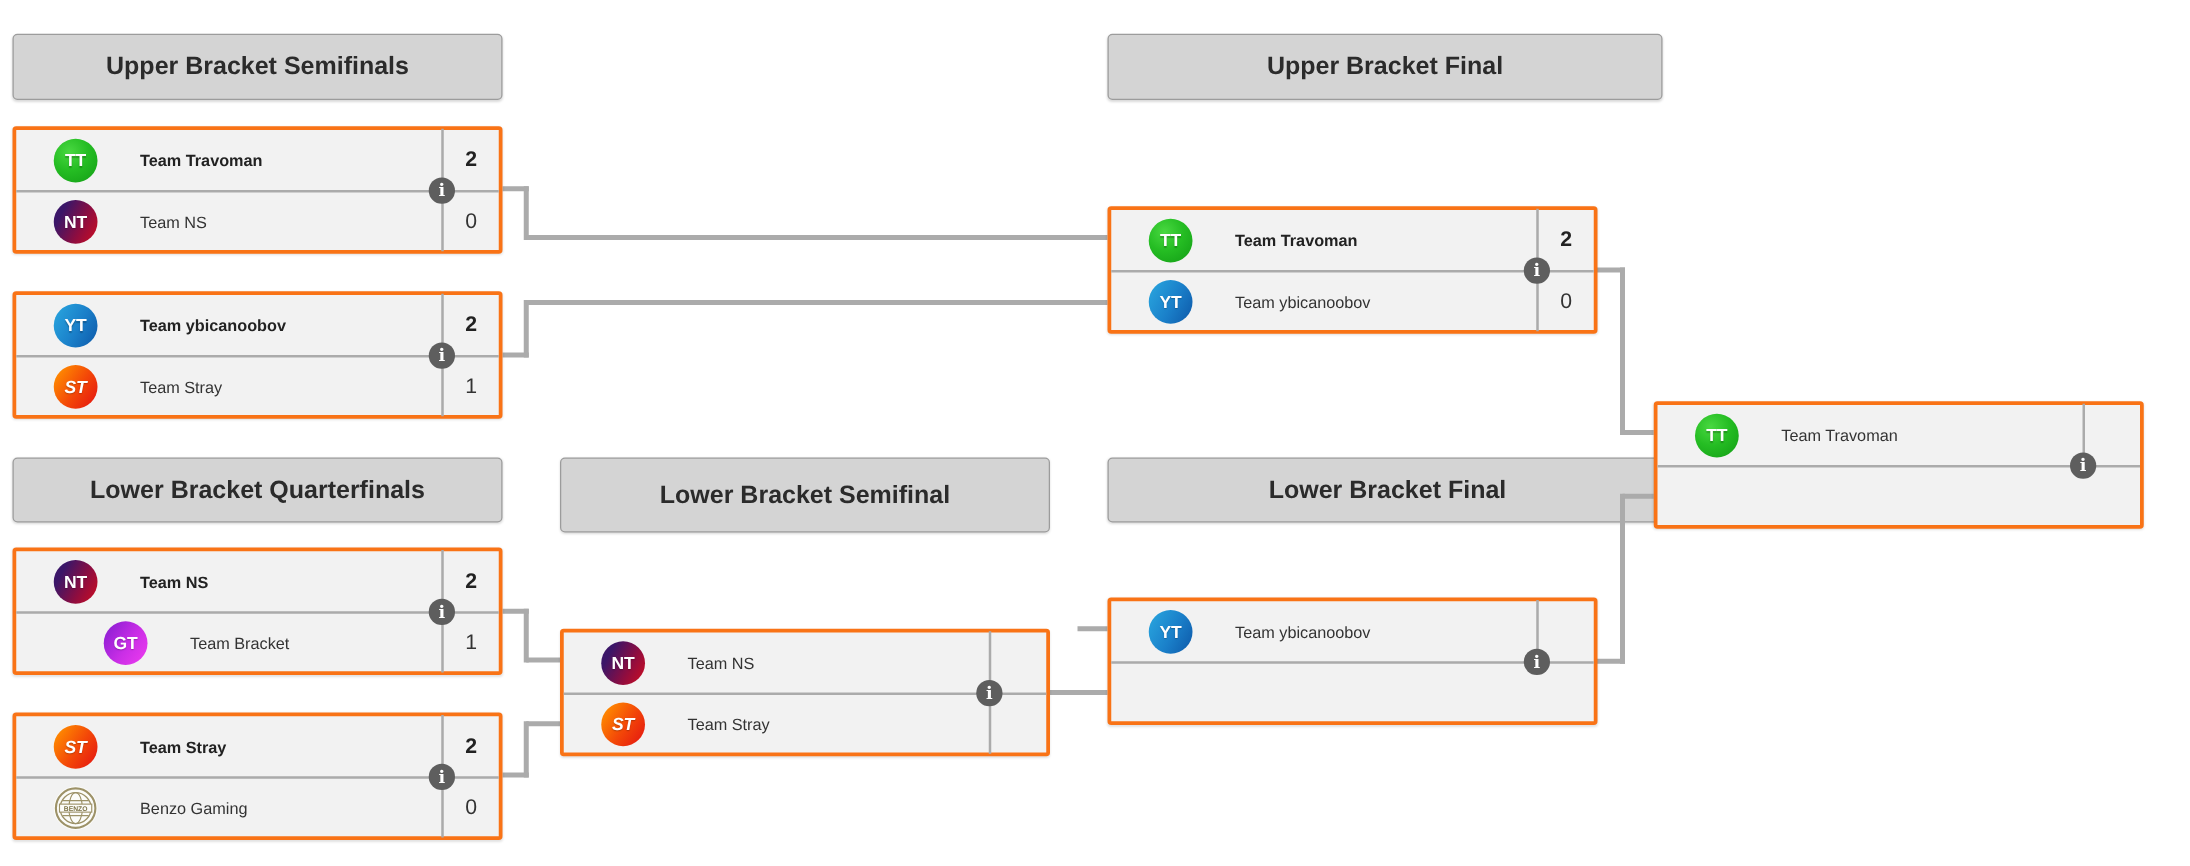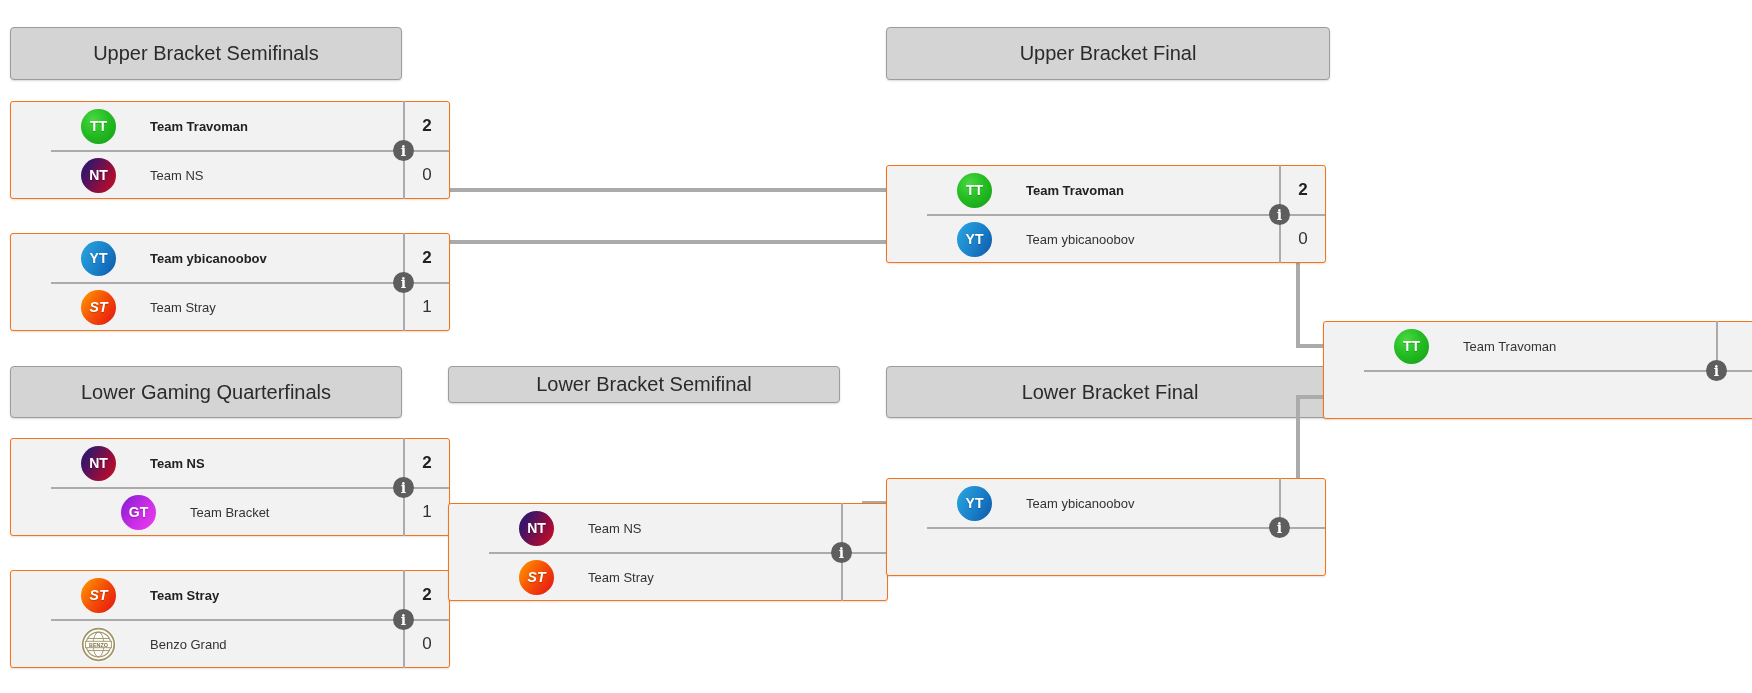--- a/index.html
+++ b/index.html
@@ -5,27 +5,26 @@
   html,body{margin:0;padding:0;}
   body{
     width:1752px;height:693px;position:relative;overflow:hidden;
     background:#ffffff;font-family:"Liberation Sans",sans-serif;
   }
   .bracket{position:absolute;inset:0;}
   .bheader{
     position:absolute;box-sizing:border-box;
     background:#d4d4d4;border:1px solid #9c9c9c;border-radius:4px;
     display:flex;align-items:center;justify-content:center;
-    font-size:20px;color:#2b2b2b;box-shadow:0 1px 2px rgba(0,0,0,.15);
+    font-size:20px;color:#2b2b2b;box-shadow:0 1px 2px rgba(0,0,0,.15);font-weight:bold;
   }
   .match{
-    position:absolute;box-sizing:border-box;width:440px;
-    background:#f2f2f2;border:1px solid #f97316;border-radius:3px;
+    position:absolute;box-sizing:border-box;width:392px;
+    background:#f2f2f2;border:3px solid #f97316;border-radius:3px;
     box-shadow:0 1px 2px rgba(0,0,0,.12);
-    padding-left:40px;
   }
   .mrow{
     position:relative;height:48px;display:flex;align-items:center;
     padding-left:30px;box-sizing:border-box;
   }
   .mrow + .mrow{border-top:2px solid #ababab;}
   .logo{
     width:35px;height:35px;border-radius:50%;flex:none;
     display:flex;align-items:center;justify-content:center;
     color:#fff;font-weight:700;font-size:14px;
@@ -53,22 +52,22 @@
     cursor:pointer;
   }
   .connector{position:absolute;background:#ababab;}
 </style>
 </head>
 <body>
 
 <div class="bracket">
     <div class="bheader" style="left: 10px; top: 27px; width: 392px; height: 53px;">Upper Bracket Semifinals</div>
     <div class="bheader" style="left: 886px; top: 27px; width: 444px; height: 53px;">Upper Bracket Final</div>
-    <div class="bheader" style="left: 10px; top: 366px; width: 392px; height: 52px;">Lower Gaming Quarterfinals</div>
-    <div class="bheader" style="left: 448px; top: 366px; width: 392px; height: 37px;">Lower Bracket Semifinal</div>
+    <div class="bheader" style="left: 10px; top: 366px; width: 392px; height: 52px;">Lower Bracket Quarterfinals</div>
+    <div class="bheader" style="left: 448px; top: 366px; width: 392px; height: 60px;">Lower Bracket Semifinal</div>
     <div class="bheader" style="left: 886px; top: 366px; width: 448px; height: 52px;">Lower Bracket Final</div>
     <div class="connector" style="left: 402px; top: 149px; width: 21px; height: 4px;"></div>
     <div class="connector" style="left: 419px; top: 149px; width: 4px; height: 43px;"></div>
     <div class="connector" style="left: 421px; top: 188px; width: 465px; height: 4px;"></div>
     <div class="connector" style="left: 402px; top: 282px; width: 21px; height: 4px;"></div>
     <div class="connector" style="left: 419px; top: 240px; width: 4px; height: 46px;"></div>
     <div class="connector" style="left: 421px; top: 240px; width: 465px; height: 4px;"></div>
     <div class="connector" style="left: 1277px; top: 214px; width: 23px; height: 4px;"></div>
     <div class="connector" style="left: 1296px; top: 214px; width: 4px; height: 134px;"></div>
     <div class="connector" style="left: 1298px; top: 344px; width: 25px; height: 4px;"></div>
@@ -154,21 +153,21 @@
         <div class="logo logo-benzo">
           <svg viewBox="0 0 35 35" width="35" height="35" aria-hidden="true">
             <circle cx="17.5" cy="17.5" r="15.8" fill="#fcfcf9" stroke="#9d9268" stroke-width="1.7"></circle>
             <circle cx="17.5" cy="17.5" r="12.4" fill="none" stroke="#9d9268" stroke-width="1.1"></circle>
             <ellipse cx="17.5" cy="17.5" rx="5.4" ry="12.4" fill="none" stroke="#9d9268" stroke-width="0.9"></ellipse>
             <path d="M7 11.5 H28 M7 23.5 H28" stroke="#9d9268" stroke-width="0.9" fill="none"></path>
             <rect x="4.6" y="14.3" width="25.8" height="6.4" fill="#fcfcf9" stroke="#9d9268" stroke-width="0.9"></rect>
             <text x="17.5" y="19.5" text-anchor="middle" font-family="Liberation Sans" font-size="5.4" font-weight="700" fill="#7e7448">BENZO</text>
           </svg>
         </div>
-        <span class="tname">Benzo Grand</span>
+        <span class="tname">Benzo Gaming</span>
         <span class="score">0</span>
       </div>
       <div class="info">i</div>
     </div>
     <div class="match" style="left: 448px; top: 503px;">
       <div class="mrow">
         <div class="logo logo-nt">NT</div>
         <span class="tname">Team NS</span>
         <span class="score"></span>
       </div>

